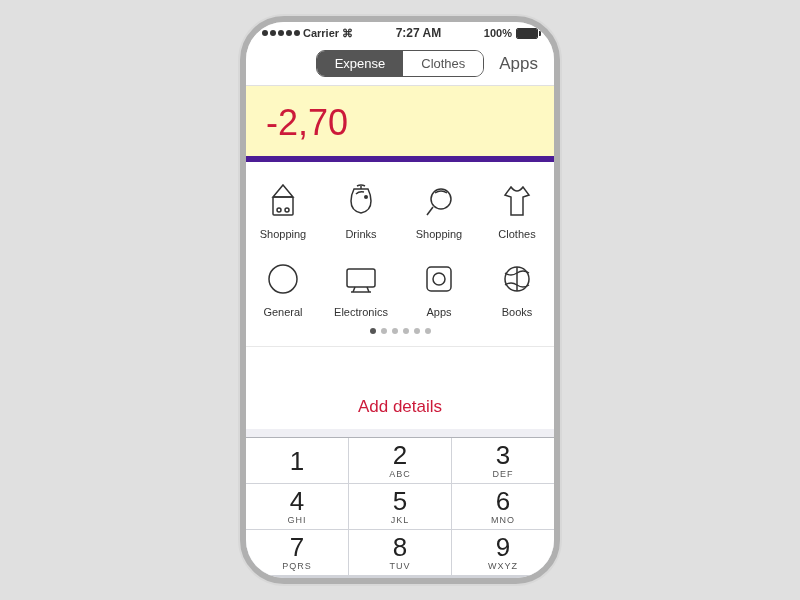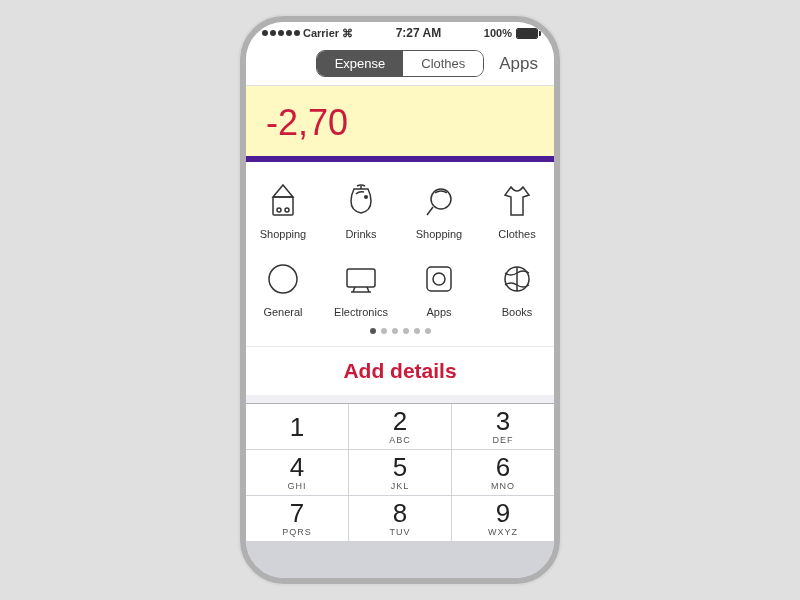--- a/index.html
+++ b/index.html
@@ -164,26 +164,27 @@
 
     
     .add-details-area {
       background: white;
       border-top: 1px solid #e8e8e8;
       padding: 12px;
       text-align: center;
       flex-shrink: 0;
     }
     .add-details-btn {
-      font-size: 21px;
+      font-size: 17px;
       color: #cc1a3a;
-      font-weight: 700;
+      font-weight: 400;
       cursor: pointer;
       background: none;
       border: none;
+      margin-top: 38px;
     }
 
     
     .separator {
       height: 8px;
       background: #efeff4;
       flex-shrink: 0;
     }
 
     

